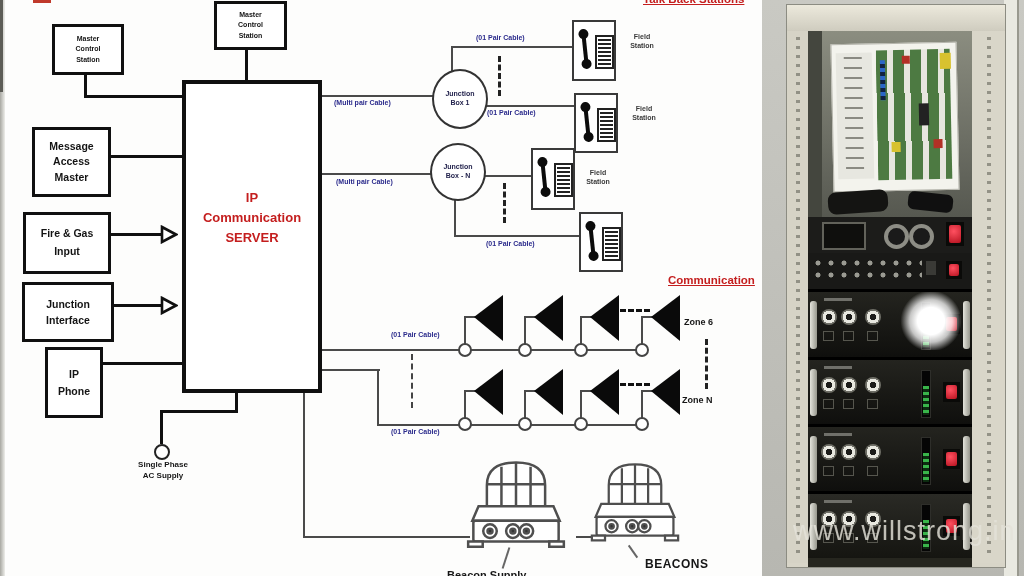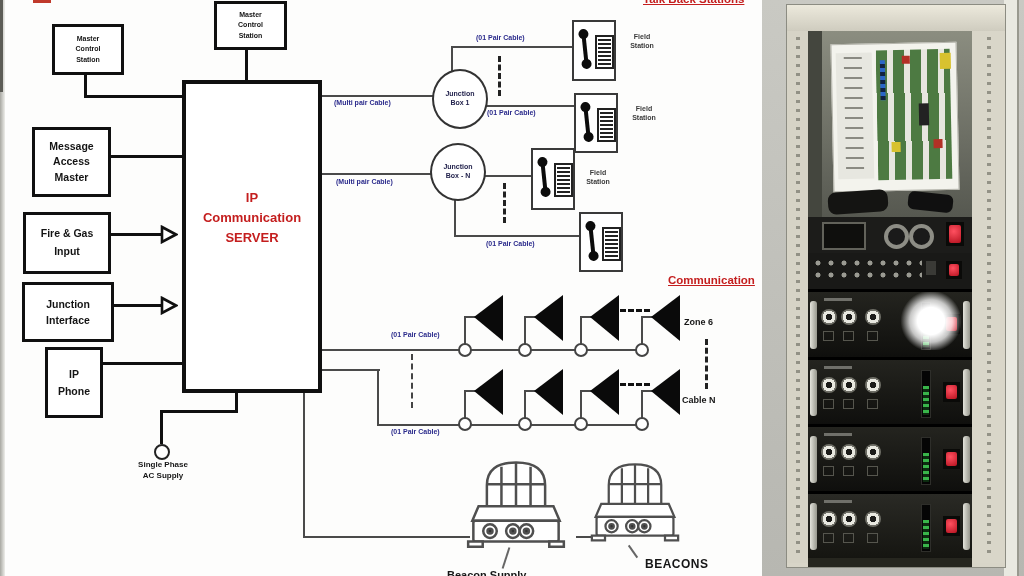--- a/index.html
+++ b/index.html
@@ -213,21 +213,21 @@
       <div class="gh" style="left:580px;top:390px;width:12px;"></div>
       <div class="horn" style="left:590px;top:369px;width:29px;height:46px;"></div>
     <div class="gv" style="left:641px;top:391px;height:28px;"></div>
       <div class="gh" style="left:641px;top:390px;width:12px;"></div>
       <div class="horn" style="left:651px;top:369px;width:29px;height:46px;"></div>
     <div class="dashh" style="left:620px;top:383px;width:30px;"></div>
     <div class="tap" style="left:458px;top:417px;"></div>
     <div class="tap" style="left:518px;top:417px;"></div>
     <div class="tap" style="left:574px;top:417px;"></div>
     <div class="tap" style="left:635px;top:417px;"></div>
-    <div class="lbl" style="left:682px;top:395px;font-size:9px;">Cable N</div>
+    <div class="lbl" style="left:682px;top:395px;font-size:9px;">Zone N</div>
     <div class="dashv" style="left:705px;top:339px;height:50px;"></div>
 
     <div class="gv" style="left:303px;top:385px;height:153px;"></div>
     <div class="gh" style="left:303px;top:536px;width:167px;"></div>
     <div class="gh" style="left:576px;top:536px;width:18px;"></div>
 
     <svg class="abs" style="left:466px;top:450px;" width="100" height="104" viewBox="0 0 96 100">
       <g stroke="#4f4f4f" stroke-width="2.4" fill="#ffffff">
         <path d="M20,54 V34 Q20,12 48,12 Q76,12 76,34 V54"></path>
         <path d="M34,16 V54 M48,12 V54 M62,16 V54 M20,33 H76" fill="none"></path>
@@ -377,14 +377,15 @@
           </div>
         <div class="rbtn" style="left:135px;top:22px;width:17px;height:20px;">
             <i></i>
           </div>
       </div>
 
       <div class="abs" style="left:21px;top:553px;width:164px;height:9px;background:#26261f;"></div>
     </div>
   </div>
 
+  <div class="wm">www.willstrong.in</div>
 
 </div>
 
 </body></html>

